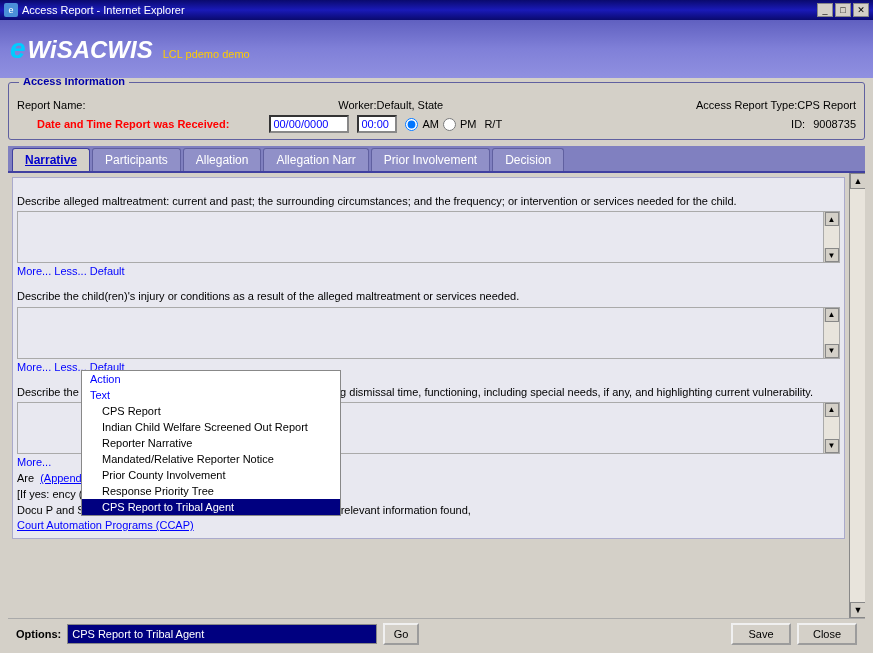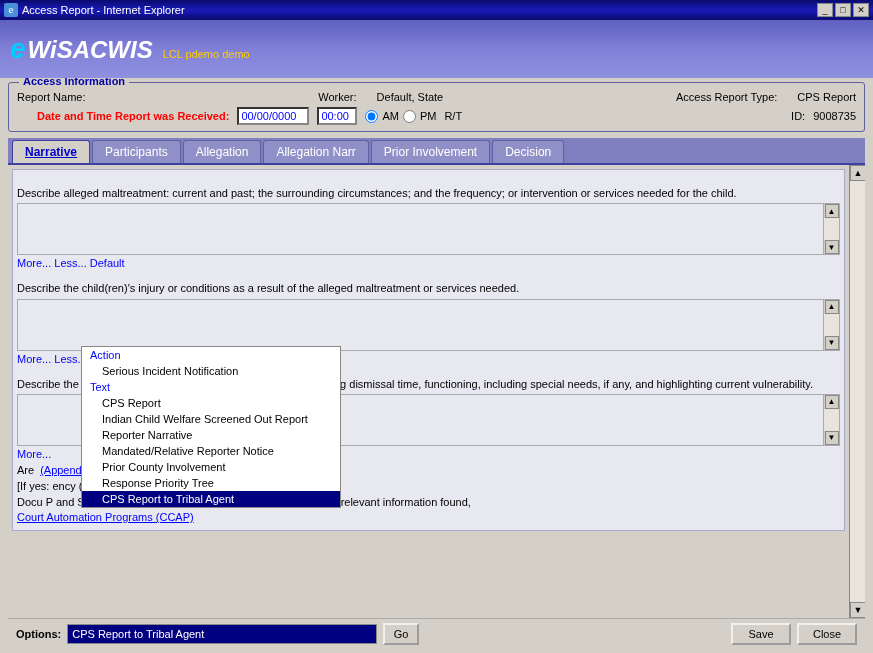--- a/index.html
+++ b/index.html
@@ -141,22 +141,21 @@
       left: 10px;
       background: #d4d0c8;
       padding: 0 4px;
       color: #0000aa;
       font-size: 11px;
       font-weight: bold;
     }
     .access-info-row1 {
       display: flex;
       align-items: flex-start;
-      gap: 20px;
-      margin-top: 4px;
+      margin-top: 12px;
     }
     .access-info-row2 {
       display: flex;
       align-items: center;
       gap: 8px;
       margin-top: 4px;
     }
     .field-label {
       font-size: 11px;
       color: black;
@@ -165,27 +164,28 @@
       font-size: 11px;
       color: red;
       font-weight: bold;
       padding-left: 20px;
     }
     .field-value {
       font-size: 11px;
       color: black;
     }
     .date-input {
-      width: 72px;
+      width: 80px;
       height: 18px;
       border: 2px inset #888;
       font-size: 11px;
       background: white;
       padding: 1px 2px;
       color: blue;
+      margin-left: 32px;
     }
     .time-input {
       width: 40px;
       height: 18px;
       border: 2px inset #888;
       font-size: 11px;
       background: white;
       padding: 1px 2px;
       color: blue;
     }
@@ -537,21 +537,20 @@
 
           <div class="doc-row">
             <span>Docu</span>
             <span>P and Sex Offender Registry-Reverse Address checks (if no relevant information found,</span>
             <br>
             <a class="link-blue">Court Automation Programs (CCAP)</a>
           </div>
 
           <div class="dropdown-menu">
             <div class="dropdown-item category">Action</div>
-            <div class="dropdown-item indented">Serious Incident Notification</div>
             <div class="dropdown-item category">Text</div>
             <div class="dropdown-item indented">CPS Report</div>
             <div class="dropdown-item indented">Indian Child Welfare Screened Out Report</div>
             <div class="dropdown-item indented">Reporter Narrative</div>
             <div class="dropdown-item indented">Mandated/Relative Reporter Notice</div>
             <div class="dropdown-item indented">Prior County Involvement</div>
             <div class="dropdown-item indented">Response Priority Tree</div>
             <div class="dropdown-item indented selected">CPS Report to Tribal Agent</div>
           </div>
 

